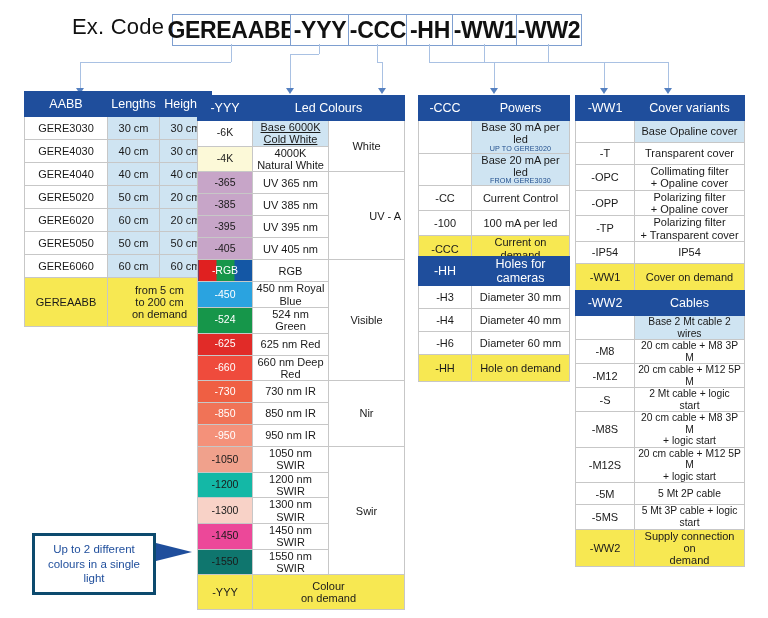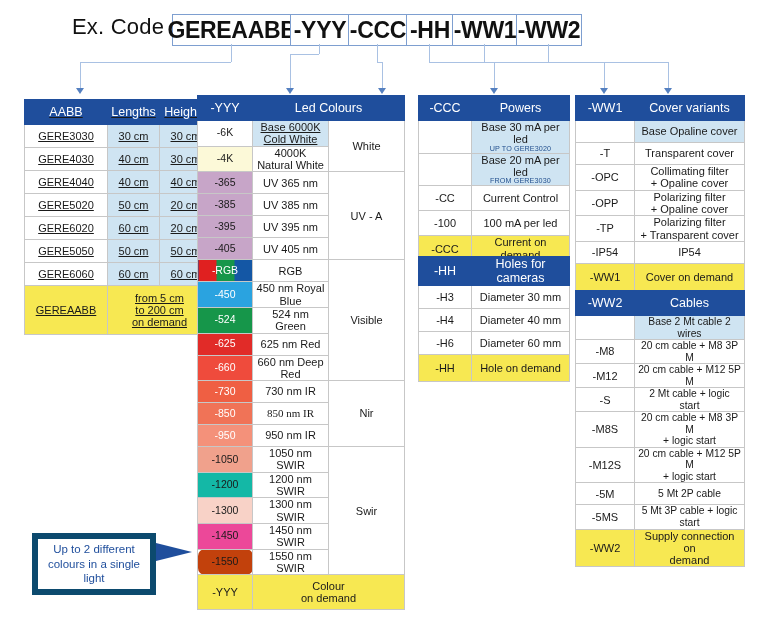--- a/index.html
+++ b/index.html
@@ -65,30 +65,30 @@
   .sw-524{background:#16964a;color:#fff;}
   .sw-625{background:#e12b28;color:#fff;}
   .sw-660{background:#ef4b3c;color:#fff;}
   .sw-730{background:#ef5f43;color:#fff;}
   .sw-850{background:#f07357;color:#fff;}
   .sw-950{background:#f4917a;color:#fff;}
   .sw-1050{background:#f0a18c;}
   .sw-1200{background:#14b8a6;}
   .sw-1300{background:#f8d2c7;}
   .sw-1450{background:#ec4899;}
-  .sw-1550{background:#c2410c;border-radius:7px;}
+  .sw-1550{background:#0f766e;}
   .sw-rgb{
     background:linear-gradient(to right,#e02020 0 33.3%,#16964a 33.3% 66.6%,#1457a5 66.6% 100%);
     color:#ffffff;
   }
 
   
   #callout{
     left:32px;top:533px;width:124px;height:62px;
-    background:#ffffff;border:6px solid #0c4a6e;
+    background:#ffffff;border:3px solid #0c4a6e;
     display:flex;align-items:center;justify-content:center;text-align:center;
     font-size:11.5px;color:#1f4e9c;line-height:1.3;
   }
   #callout-inner{padding:0 4px;}
   #callout-arrow{
     left:156px;top:543px;width:0;height:0;
     border-top:9px solid transparent;border-bottom:9px solid transparent;
     border-left:36px solid #1f4e9c;
   }
 </style>
@@ -125,21 +125,21 @@
     <div class="cline cvert" style="left: 484px; top: 44px; height: 18px;"></div>
     <div class="cline chorz" style="left: 484px; top: 62px; width: 120px;"></div>
     <div class="cline cvert" style="left: 604px; top: 62px; height: 27px;"></div>
     <div class="arrow-head" style="left: 600px; top: 88px;"></div>
     <div class="cline cvert" style="left: 548px; top: 44px; height: 18px;"></div>
     <div class="cline chorz" style="left: 548px; top: 62px; width: 120px;"></div>
     <div class="cline cvert" style="left: 668px; top: 62px; height: 27px;"></div>
     <div class="arrow-head" style="left: 664px; top: 88px;"></div>
   </div>
 
-<div class="abs" style="left:24px;top:99px;text-decoration:underline;">
+<div class="abs" style="left:24px;top:91px;">
   <table class="t outer" style="width:166px;">
     <thead>
       <tr>
         <th style="width:76px;">AABB</th>
         <th style="width:45px;">Lengths</th>
         <th style="width:45px;">Heights</th>
       </tr>
     </thead>
     <tbody id="sizes-body">
         <tr>
@@ -199,21 +199,21 @@
           <td class="lblue" style="width: 112px; text-decoration: underline;">Base 6000K Cold White</td>
           <td class="white" rowspan="2" style="width: 46px;">White</td>
         </tr>
         <tr>
           <td class="sw-4k" style="height: 21px;font-size:10.5px;">-4K</td>
           <td class="white" style="width: 112px;">4000K Natural White</td>
         </tr>
         <tr>
           <td class="sw-uv" style="height: 21px;font-size:10.5px;">-365</td>
           <td class="white" style="width: 112px;">UV 365 nm</td>
-          <td class="white" rowspan="4" style="width: 46px;">UV - A</td>
+          <td class="white" rowspan="4" style="width: 46px; text-align: right;">UV - A</td>
         </tr>
         <tr>
           <td class="sw-uv" style="height: 21px;font-size:10.5px;">-385</td>
           <td class="white" style="width: 112px;">UV 385 nm</td>
         </tr>
         <tr>
           <td class="sw-uv" style="height: 21px;font-size:10.5px;">-395</td>
           <td class="white" style="width: 112px;">UV 395 nm</td>
         </tr>
         <tr>
@@ -241,21 +241,21 @@
           <td class="sw-660" style="height: 21px;font-size:10.5px;">-660</td>
           <td class="white" style="width: 112px;">660 nm Deep Red</td>
         </tr>
         <tr>
           <td class="sw-730" style="height: 21px;font-size:10.5px;">-730</td>
           <td class="white" style="width: 112px;">730 nm IR</td>
           <td class="white" rowspan="3" style="width: 46px;">Nir</td>
         </tr>
         <tr>
           <td class="sw-850" style="height: 21px;font-size:10.5px;">-850</td>
-          <td class="white" style="width: 112px; font-family: Liberation Serif, serif;">850 nm IR</td>
+          <td class="white" style="width: 112px;">850 nm IR</td>
         </tr>
         <tr>
           <td class="sw-950" style="height: 21px;font-size:10.5px;">-950</td>
           <td class="white" style="width: 112px;">950 nm IR</td>
         </tr>
         <tr>
           <td class="sw-1050" style="height: 21px;font-size:10.5px;">-1050</td>
           <td class="white" style="width: 112px;">1050 nm SWIR</td>
           <td class="white" rowspan="5" style="width: 46px;">Swir</td>
         </tr>

